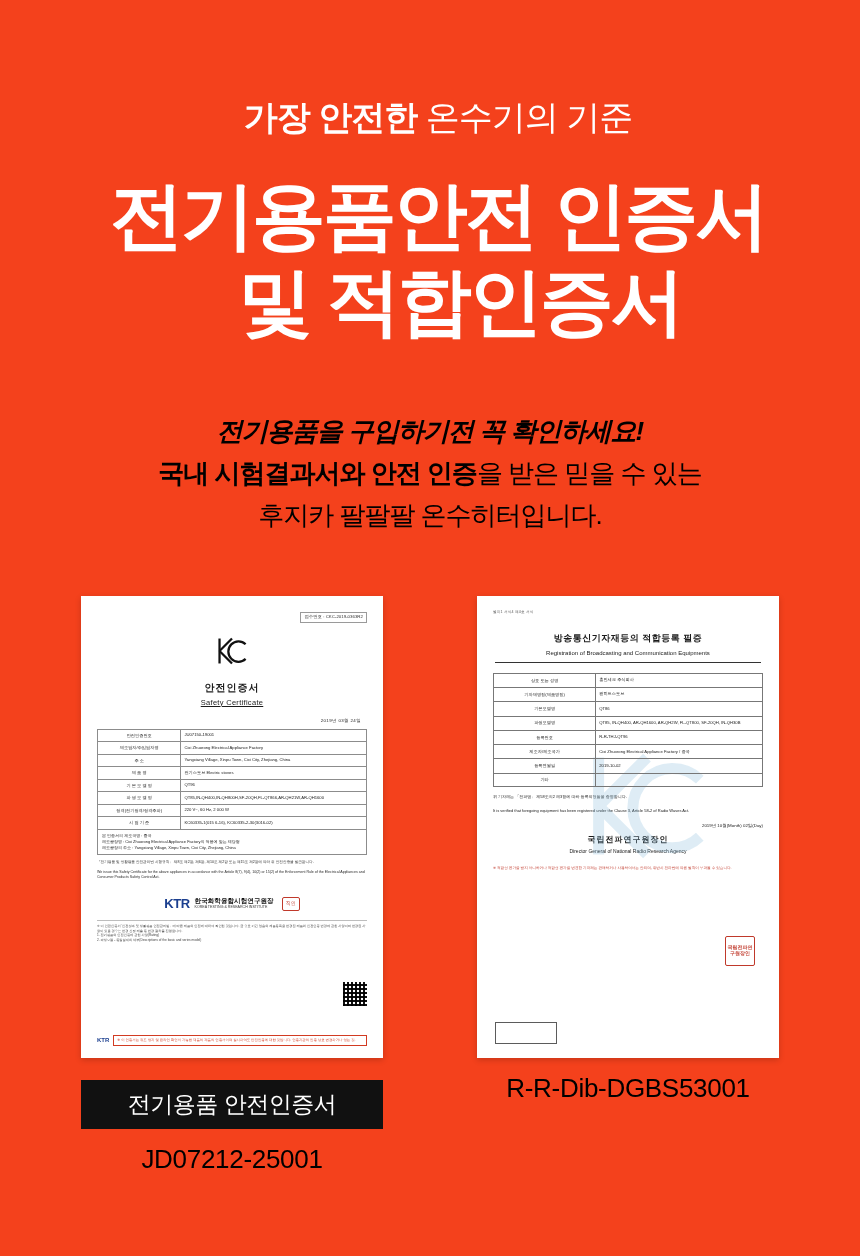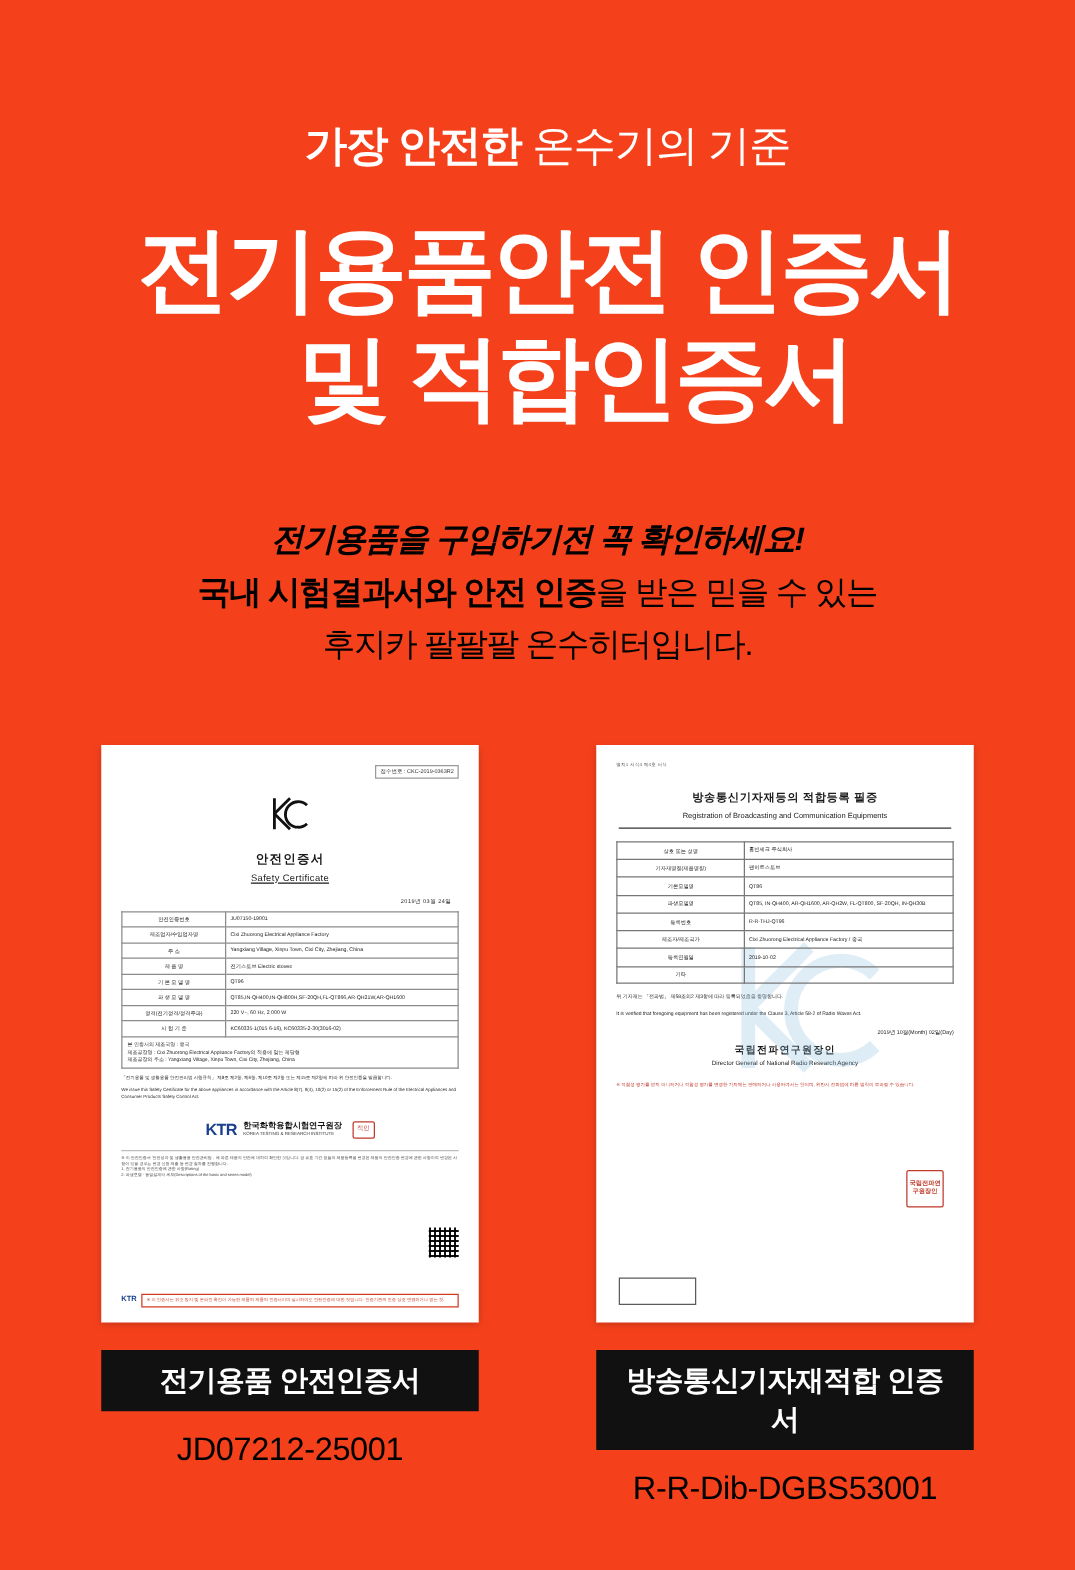--- a/index.html
+++ b/index.html
@@ -317,21 +317,21 @@
     width: 62px;
     height: 22px;
     border: .6px solid #5b5b5b;
   }
 
   .cap-badge {
     margin-top: 22px;
     background: #111111;
     color: #ffffff;
     font-size: 23px;
-    font-weight: 700;
+    font-weight: 400;
     letter-spacing: -.5px;
     padding: 9px 16px;
     width: 100%;
     text-align: center;
   }
   .cap-code {
     margin-top: 15px;
     color: #000000;
     font-size: 26px;
     letter-spacing: -.3px;
@@ -516,18 +516,17 @@
           <div class="rra-agency-en">Director General of National Radio Research Agency</div>
 
           <div class="rra-stamp">국립전파연구원장인</div>
 
           <div class="rra-warn">※ 적합성 평가를 받지 아니하거나 적합성 평가를 변경한 기자재는 판매하거나 사용하여서는 안되며, 위반시 전파법에 따른 벌칙이 부과될 수 있습니다.</div>
 
           <div class="rra-box"></div>
         </div>
       </div>
 
-      <div class="cap-badge">방송통신기자재적합 인증서</div>
       <div class="cap-code">R-R-Dib-DGBS53001</div>
     </div>
 
   </div>
 </div>
 
 </body></html>

